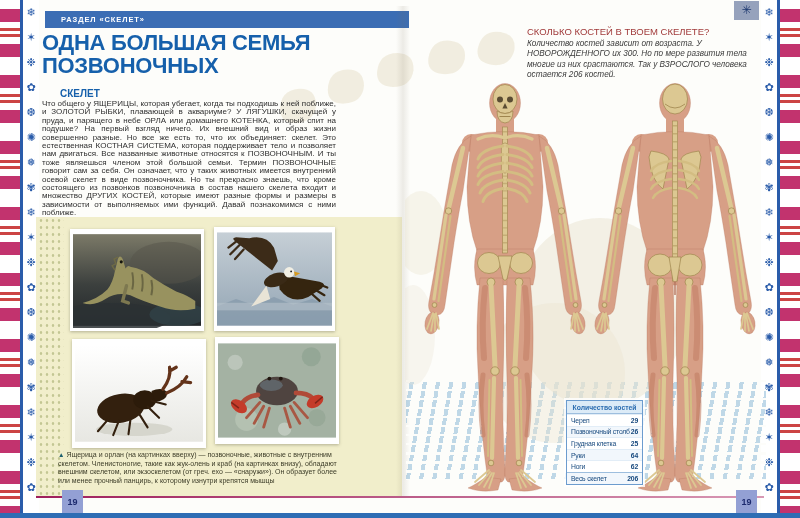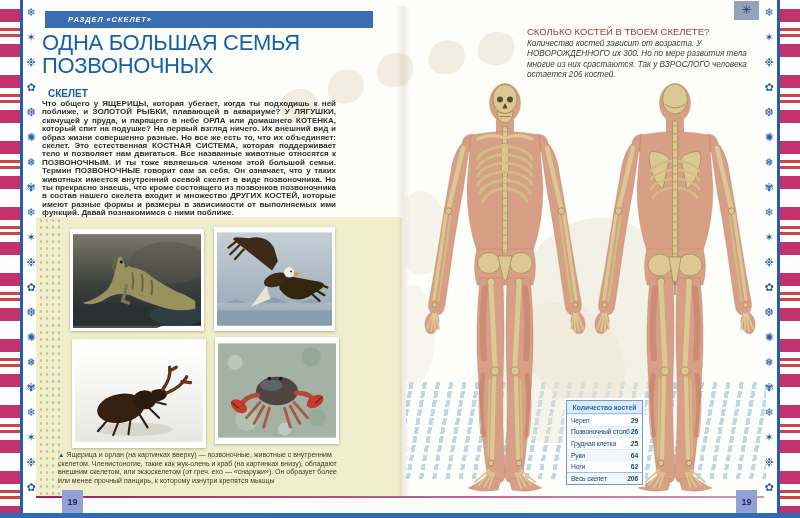--- a/index.html
+++ b/index.html
@@ -32,28 +32,28 @@
   .footer-magenta{left:36px;top:496px;width:728px;height:2px;
     background:linear-gradient(90deg,#9e1f5c,#d898b4);}
   .footer-blue{left:0;bottom:0;width:800px;height:5px;background:#2e6db4;}
   .pagenum{top:490px;width:21px;height:23px;background:#93a0d4;color:#1c2a6e;
     font-size:9px;font-weight:bold;display:flex;align-items:center;justify-content:center;}
   .pagenum.pl{left:62px;} .pagenum.pr{left:736px;}
   .fold{left:396px;top:6px;width:14px;height:490px;
     background:linear-gradient(90deg,rgba(120,110,90,0),rgba(120,110,90,.13),rgba(120,110,90,0));}
 
   
-  .section-bar{left:45px;top:11px;width:328px;height:17px;background:#3b6db4;
+  .section-bar{left:45px;top:11px;width:364px;height:17px;background:#3b6db4;
     color:#fff;font-size:7.5px;font-weight:bold;letter-spacing:.9px;
-    line-height:17px;padding-left:23px;font-style:italic;}
+    line-height:17px;padding-left:16px;}
   .title{left:42px;top:31px;width:300px;font-size:22px;line-height:23px;
-    font-weight:normal;color:#1660ab;letter-spacing:-.3px;z-index:3;}
-  .subhead{left:48px;top:88px;font-size:10px;font-weight:bold;color:#1660ab;}
+    font-weight:bold;color:#1660ab;letter-spacing:-.3px;z-index:3;}
+  .subhead{left:60px;top:88px;font-size:10px;font-weight:bold;color:#1660ab;}
   .bodytext{left:42px;top:100px;width:294px;font-size:8px;line-height:8.4px;
-    color:#2e2e2e;text-align:justify;font-weight:bold;}
+    color:#2e2e2e;text-align:justify;}
 
   .panel{left:36px;top:217px;width:366px;height:280px;background:#f1eecb;}
   .panel::before{content:"";position:absolute;left:2px;top:0;bottom:0;width:26px;
     background-image:radial-gradient(circle,rgba(140,150,80,.45) 1px,transparent 1.6px);
     background-size:6px 7px;}
   .photo{background:#fff;padding:3px;box-shadow:0 1px 3px rgba(60,60,40,.35);z-index:2;}
   .photo svg{display:block;width:100%;height:100%;}
   .ph-lizard{left:70px;top:229px;width:134px;height:102px;}
   .ph-eagle{left:214px;top:227px;width:121px;height:104px;}
   .ph-beetle{left:72px;top:339px;width:134px;height:109px;}

